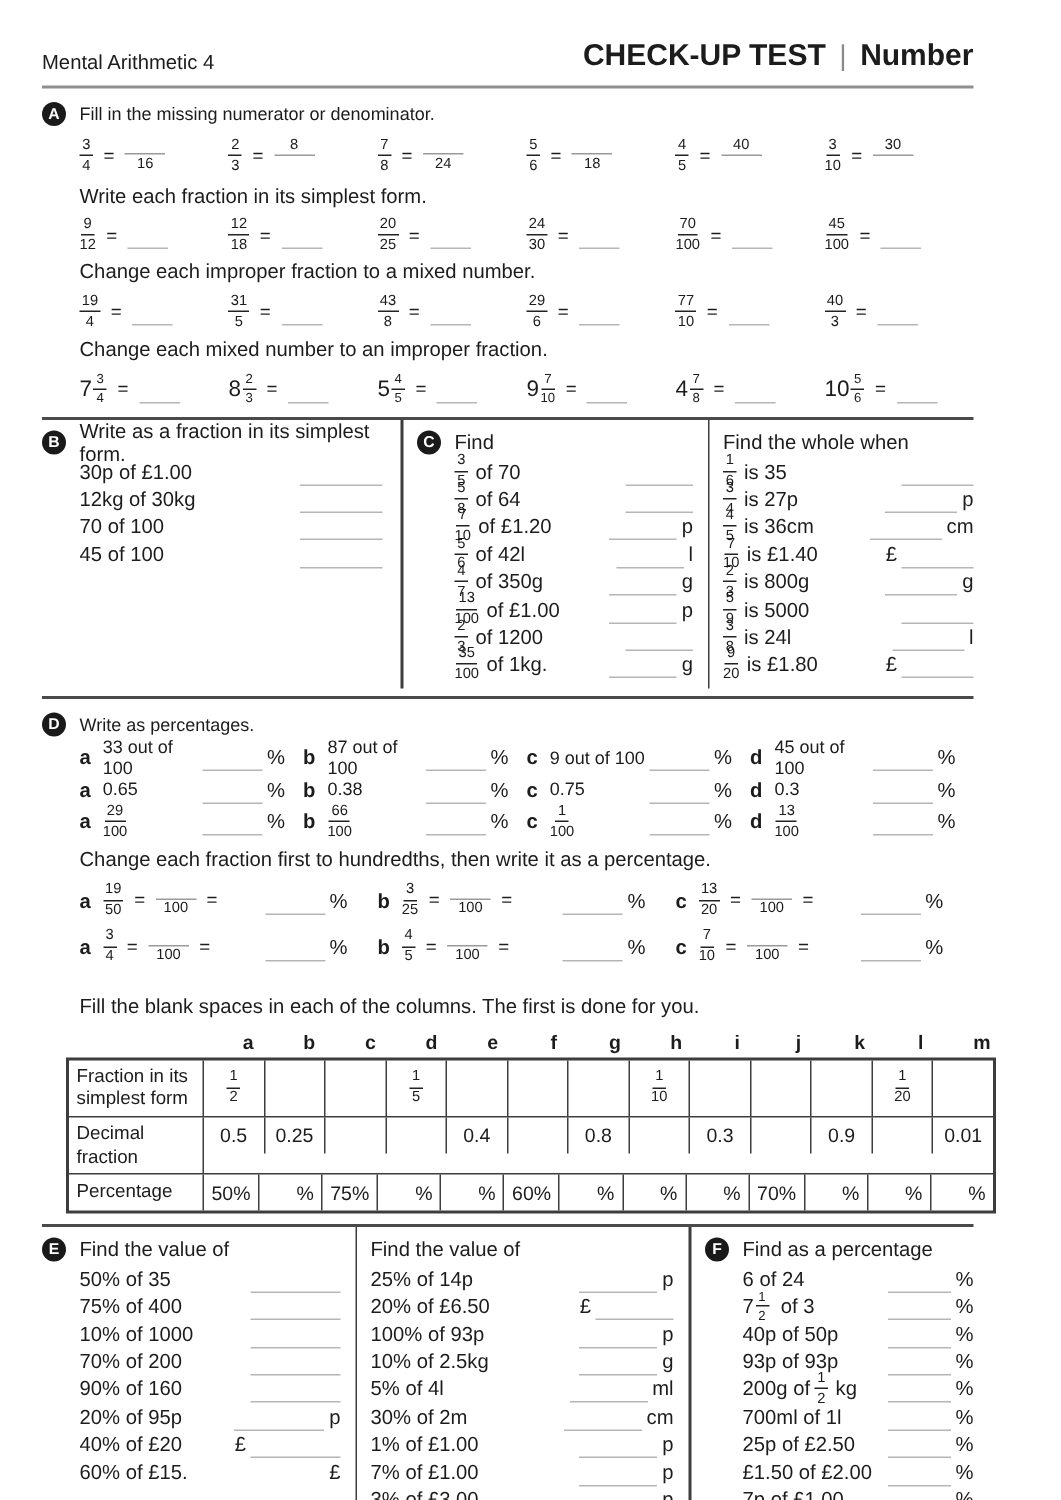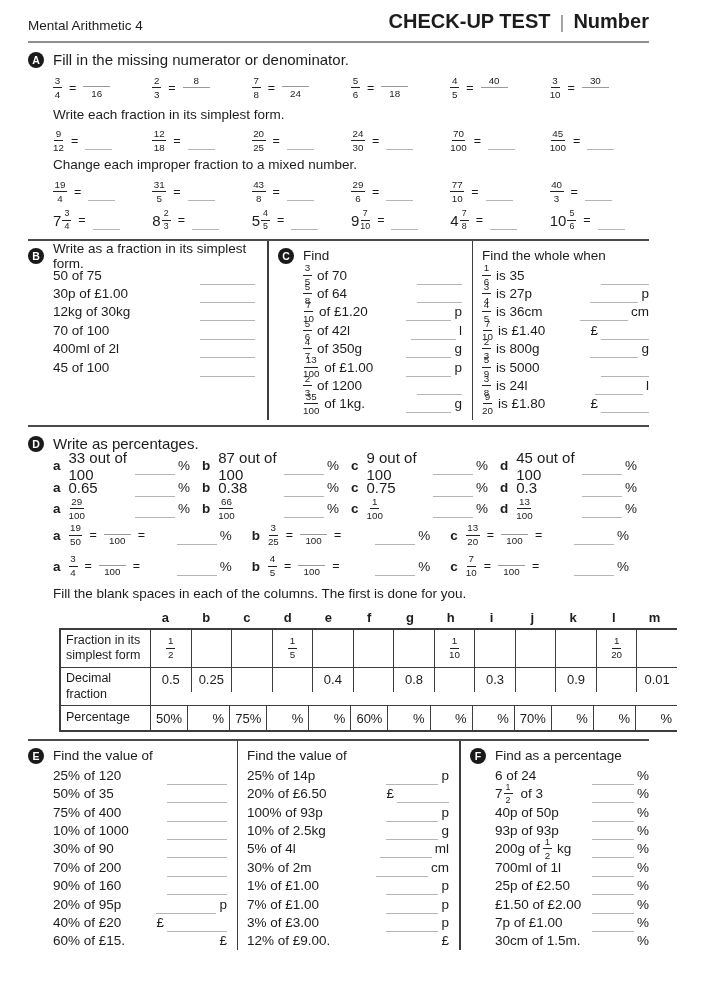--- a/index.html
+++ b/index.html
@@ -1,28 +1,28 @@
 <!DOCTYPE html>
 <html><head>
 <meta charset="utf-8">
 <style>
   *{margin:0;padding:0;box-sizing:border-box}
   html,body{background:#fff}
-  .page{width:677px;height:1000px;background:#fff;font-family:"Liberation Sans",sans-serif;color:#1c1c1c;padding:10px 28px 0;overflow:hidden;position:relative}
+  .page{width:677px;height:1000px;background:#fff;font-family:"Liberation Sans",sans-serif;color:#1c1c1c;padding:26px 28px 0;overflow:hidden;position:relative}
   
   .header{display:flex;justify-content:space-between;align-items:flex-end}
   .book{font-size:13.5px}
   .ttl{font-size:20px;font-weight:bold}
   .ttl .sep{color:#8a8a8a;font-weight:normal;margin:0 9px;font-size:19px}
   .hr-gray{border:0;border-top:2px solid #8f8f8f;margin-top:8px}
   .hr-dark{border:0;border-top:2px solid #4a4a4a;margin:5px 0 0}
   
   .sec-head{display:flex;align-items:center;gap:9px;margin:7px 0 2px;height:19px}
   .badge{flex:0 0 auto;width:16px;height:16px;border-radius:50%;background:#1a1a1a;color:#fff;font-size:10.5px;font-weight:bold;display:inline-flex;align-items:center;justify-content:center}
-  .txt{font-size:15px}
+  .txt{font-size:12px}
   .inst{margin:3px 0 2px 25px;font-size:13.5px;height:18px}
   
   .frac{display:inline-flex;flex-direction:column;align-items:center;font-size:9.8px;line-height:1;vertical-align:middle}
   .frac .fn{border-bottom:1px solid #222;padding:0 1.5px 1.5px;min-width:9px;text-align:center}
   .frac .fd{padding-top:1.5px}
   .bfrac{display:inline-flex;flex-direction:column;align-items:center;font-size:9.8px;line-height:1;vertical-align:middle}
   .bfrac .bn{min-width:27px;min-height:11px;border-bottom:1px solid #9a9a9a;padding:0 2px 1.5px;text-align:center}
   .bfrac .bd{min-height:11px;padding-top:1.5px}
   .eq{margin:0 7px;font-size:12.5px}
   .mixed{font-size:15px;display:inline-flex;align-items:center}
@@ -46,21 +46,21 @@
   .unit:empty{display:none}
   
   .drow{display:flex;padding-left:25px;height:21.5px;align-items:center}
   .dcell{width:25%;display:flex;align-items:center;padding-right:12px}
   .letter{font-weight:bold;margin-right:8px;font-size:13.5px}
   .hrow{display:flex;padding-left:25px;height:31px;align-items:center}
   .hcell{width:33.33%;display:flex;align-items:center;padding-right:20px}
   
   .tletters{display:flex;margin-left:27px;width:620px;padding-left:90px;height:20px;align-items:center}
   .tletters span{flex:1;text-align:center;font-weight:bold;font-size:13px}
-  .tbl{margin-left:31px;width:620px;border:2px solid #3d3d3d}
+  .tbl{margin-left:16px;width:620px;border:2px solid #3d3d3d}
   .trow{display:flex;border-top:1px solid #3d3d3d}
   .trow:first-child{border-top:0}
   .tlabel{width:90px;border-right:1px solid #3d3d3d;padding:3px 5px;font-size:12.5px;line-height:1.25;display:flex;align-items:center}
   .tcell{flex:1;border-right:1px solid #3d3d3d;display:flex;align-items:center;justify-content:center;font-size:13px}
   .tcell:last-child{border-right:0}
   .t-frac .tcell{height:37px}
   .t-dec .tcell,.t-pct .tcell{height:24px}
   .tcell.r{justify-content:flex-end;padding-right:5px}
   
   .colE{width:209px;padding:4px 10px 0 0}
@@ -247,20 +247,21 @@
         </div>
       <div>
           <span class="frac">
             <span class="fn">40</span>
             <span class="fd">3</span>
           </span>
           <span class="eq">=</span>
           <span class="ln w27"></span>
         </div>
     </div>
+    <div class="inst">Change each mixed number to an improper fraction.</div>
     <div class="arow r4">
       <div>
           <span class="mixed">
             <span>7</span>
             <span class="frac">
               <span class="fn">3</span>
               <span class="fd">4</span>
             </span>
           </span>
           <span class="eq">=</span>
@@ -327,45 +328,33 @@
   <hr class="hr-dark">
 
   <div class="cols">
     <div class="colB">
       <div class="col-title">
           <span class="badge">B</span>
           <span>Write as a fraction in its simplest form.</span>
         </div>
       <div style="padding-left:25px">
         <div class="item">
-            <span>50 of 75</span>
+            <span>30p of £1.00</span>
             <span class="ans">
               <span class="ln w55"></span>
             </span>
           </div>
         <div class="item">
-            <span>30p of £1.00</span>
+            <span>12kg of 30kg</span>
             <span class="ans">
               <span class="ln w55"></span>
             </span>
           </div>
         <div class="item">
-            <span>12kg of 30kg</span>
-            <span class="ans">
-              <span class="ln w55"></span>
-            </span>
-          </div>
-        <div class="item">
             <span>70 of 100</span>
-            <span class="ans">
-              <span class="ln w55"></span>
-            </span>
-          </div>
-        <div class="item">
-            <span>400ml of 2l</span>
             <span class="ans">
               <span class="ln w55"></span>
             </span>
           </div>
         <div class="item">
             <span>45 of 100</span>
             <span class="ans">
               <span class="ln w55"></span>
             </span>
           </div>
@@ -673,20 +662,21 @@
           <span class="frac">
             <span class="fn">13</span>
             <span class="fd">100</span>
           </span>
           <span class="ans">
             <span class="ln w40"></span>
             <span class="unit">%</span>
           </span>
         </div>
     </div>
+    <div class="inst" style="margin-top:6px">Change each fraction first to hundredths, then write it as a percentage.</div>
     <div class="hrow">
       <div class="hcell">
           <span class="letter">a</span>
           <span class="frac">
             <span class="fn">19</span>
             <span class="fd">50</span>
           </span>
           <span class="eq">=</span>
           <span class="bfrac">
             <span class="bn"></span>
@@ -779,21 +769,21 @@
             <span class="bn"></span>
             <span class="bd">100</span>
           </span>
           <span class="eq">=</span>
           <span class="ans">
             <span class="ln w40"></span>
             <span class="unit">%</span>
           </span>
         </div>
     </div>
-    <div class="inst" style="margin-top:4px;margin-bottom:4px">Fill the blank spaces in each of the columns. The first is done for you.</div>
+    <div class="inst" style="margin-top:16px;margin-bottom:4px">Fill the blank spaces in each of the columns. The first is done for you.</div>
     <div class="tletters">
       <span>a</span>
         <span>b</span>
         <span>c</span>
         <span>d</span>
         <span>e</span>
         <span>f</span>
         <span>g</span>
         <span>h</span>
         <span>i</span>
@@ -877,45 +867,33 @@
   <hr class="hr-dark" style="margin-top:7px">
 
   <div class="cols">
     <div class="colE">
       <div class="col-title">
           <span class="badge">E</span>
           <span>Find the value of</span>
         </div>
       <div style="padding-left:25px">
         <div class="item">
-            <span>25% of 120</span>
+            <span>50% of 35</span>
             <span class="ans">
               <span class="ln w60"></span>
             </span>
           </div>
         <div class="item">
-            <span>50% of 35</span>
+            <span>75% of 400</span>
             <span class="ans">
               <span class="ln w60"></span>
             </span>
           </div>
         <div class="item">
-            <span>75% of 400</span>
-            <span class="ans">
-              <span class="ln w60"></span>
-            </span>
-          </div>
-        <div class="item">
             <span>10% of 1000</span>
-            <span class="ans">
-              <span class="ln w60"></span>
-            </span>
-          </div>
-        <div class="item">
-            <span>30% of 90</span>
             <span class="ans">
               <span class="ln w60"></span>
             </span>
           </div>
         <div class="item">
             <span>70% of 200</span>
             <span class="ans">
               <span class="ln w60"></span>
             </span>
           </div>

